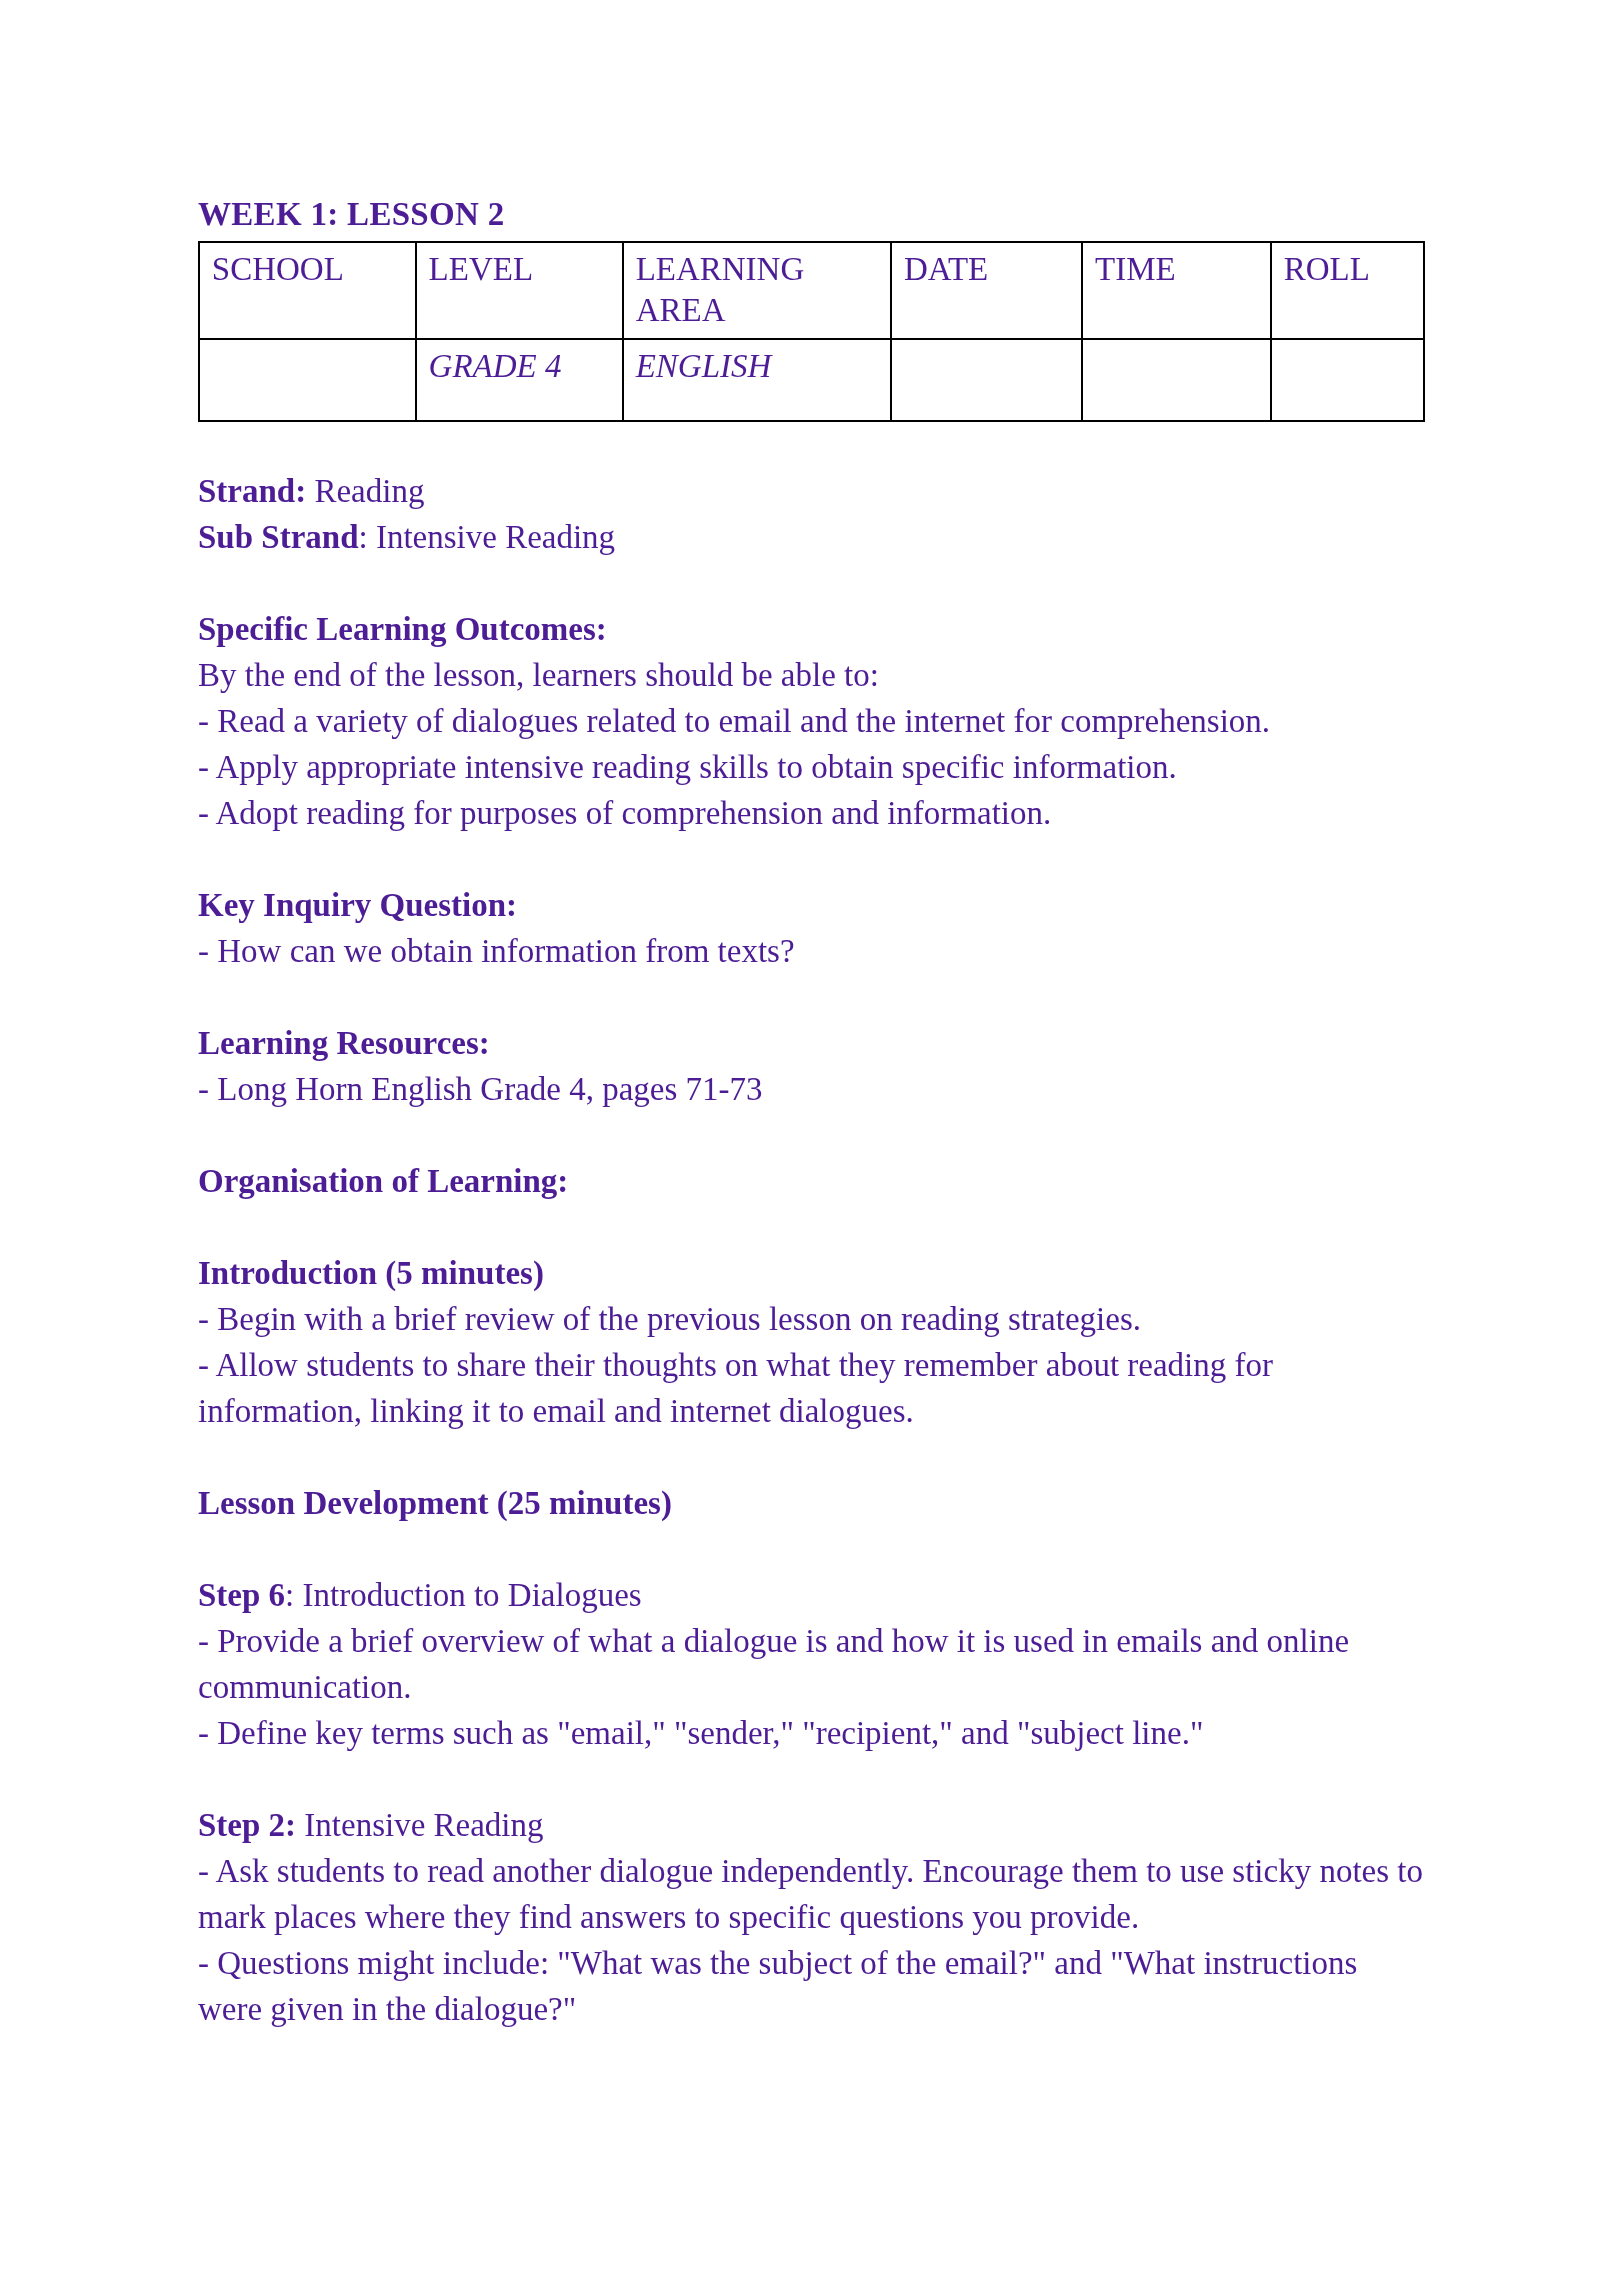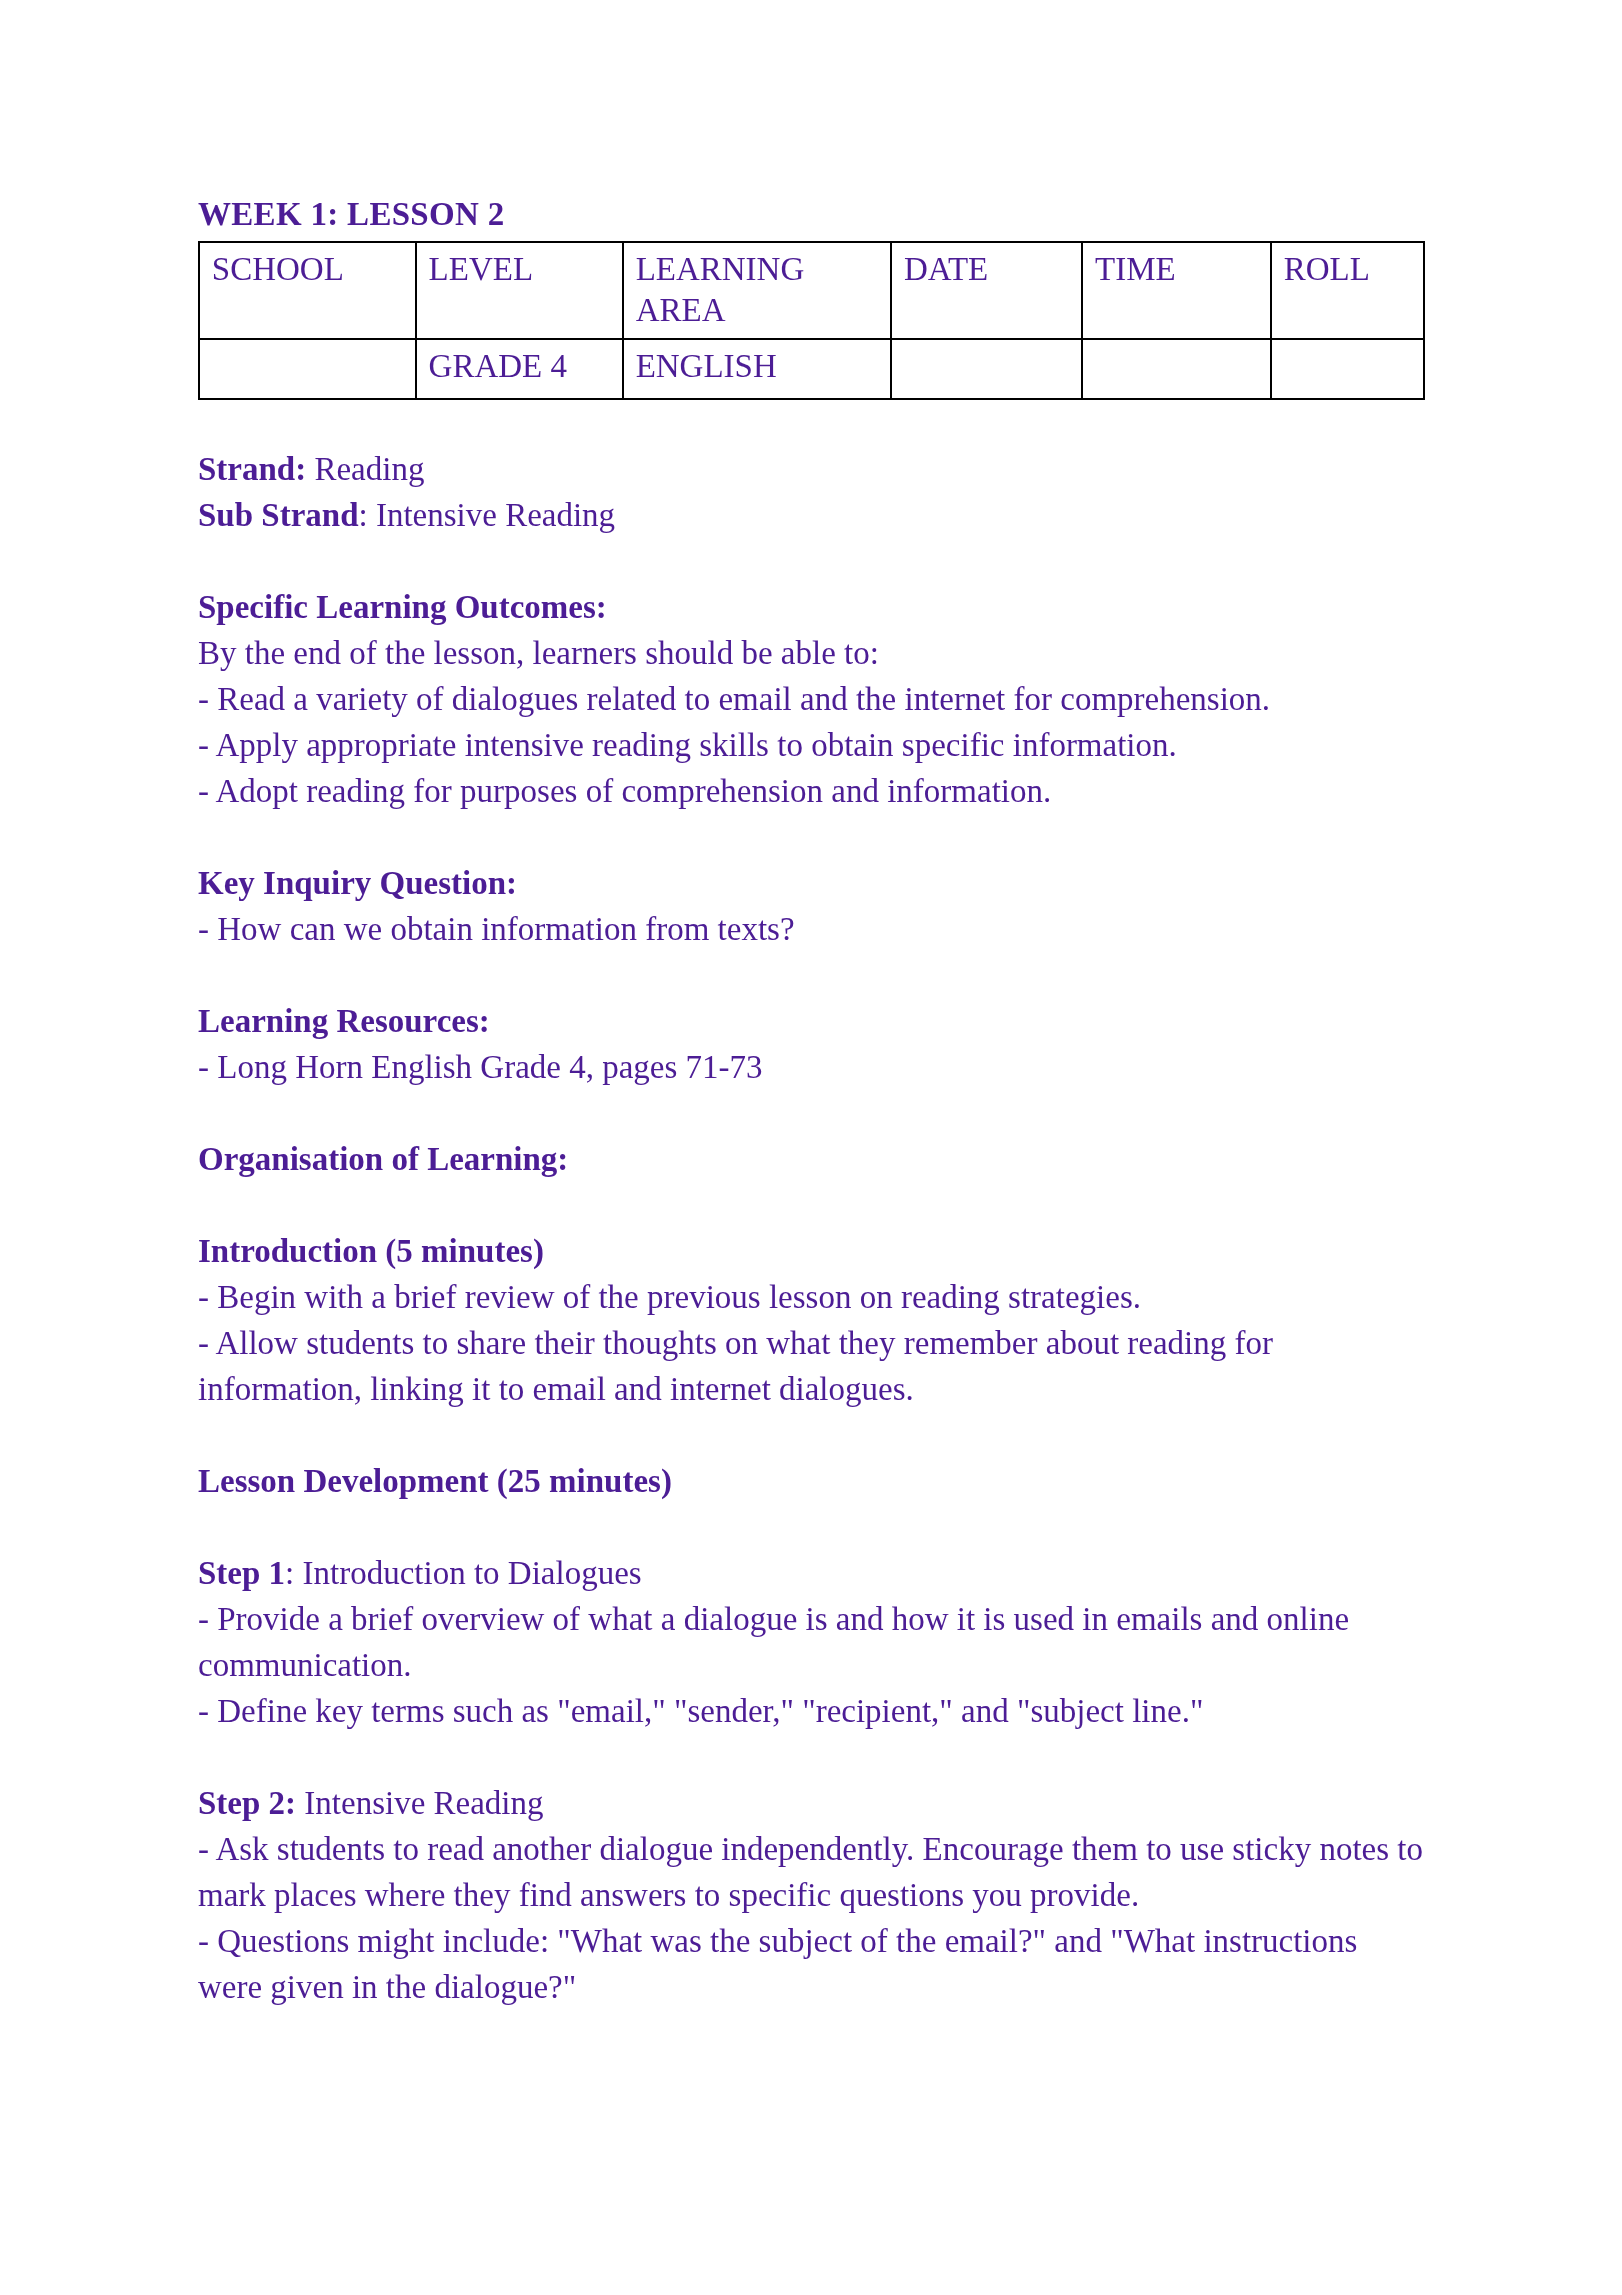--- a/index.html
+++ b/index.html
@@ -32,21 +32,21 @@
   .info-table td {
     border: 2.6px solid #000000;
     vertical-align: top;
     text-align: left;
     font-weight: 400;
     font-size: 33px;
     line-height: 41px;
     padding: 6.5px 11.8px;
   }
   .header-row td { height: 91px; }
-  .data-row td { height: 60px; }
+  .data-row td { height: 82px; font-style: italic; }
   .para { margin: 0; }
   .para.gap { margin-top: 46px; }
   .b { font-weight: 700; }
 </style>
 </head>
 <body>
 
 <div class="page">
   <h1 class="title">WEEK 1: LESSON 2</h1>
 
@@ -89,21 +89,21 @@
       <p class="para"><span class="b"></span><span>- Adopt reading for purposes of comprehension and information.</span></p>
       <p class="para gap"><span class="b">Key Inquiry Question:</span><span></span></p>
       <p class="para"><span class="b"></span><span>- How can we obtain information from texts?</span></p>
       <p class="para gap"><span class="b">Learning Resources:</span><span></span></p>
       <p class="para"><span class="b"></span><span>- Long Horn English Grade 4, pages 71-73</span></p>
       <p class="para gap"><span class="b">Organisation of Learning:</span><span></span></p>
       <p class="para gap"><span class="b">Introduction (5 minutes)</span><span></span></p>
       <p class="para"><span class="b"></span><span>- Begin with a brief review of the previous lesson on reading strategies.</span></p>
       <p class="para"><span class="b"></span><span>- Allow students to share their thoughts on what they remember about reading for information, linking it to email and internet dialogues.</span></p>
       <p class="para gap"><span class="b">Lesson Development (25 minutes)</span><span></span></p>
-      <p class="para gap"><span class="b">Step 1</span><span>: Introduction to Dialogues</span></p>
+      <p class="para gap"><span class="b">Step 6</span><span>: Introduction to Dialogues</span></p>
       <p class="para"><span class="b"></span><span>- Provide a brief overview of what a dialogue is and how it is used in emails and online communication.</span></p>
       <p class="para"><span class="b"></span><span>- Define key terms such as "email," "sender," "recipient," and "subject line."</span></p>
       <p class="para gap"><span class="b">Step 2:</span><span> Intensive Reading</span></p>
       <p class="para"><span class="b"></span><span>- Ask students to read another dialogue independently. Encourage them to use sticky notes to mark places where they find answers to specific questions you provide.</span></p>
       <p class="para"><span class="b"></span><span>- Questions might include: "What was the subject of the email?" and "What instructions were given in the dialogue?"</span></p>
     </div>
 </div>
 
 
 </body></html>

